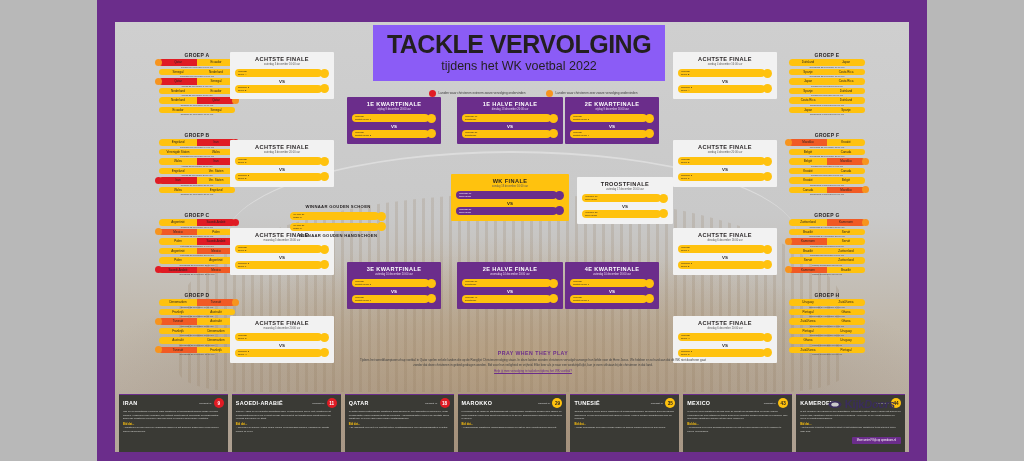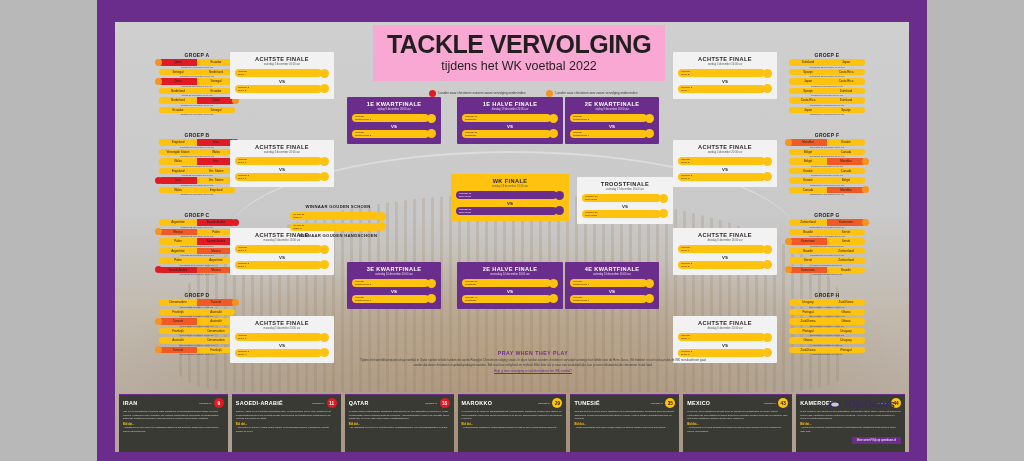--- a/index.html
+++ b/index.html
@@ -34,21 +34,21 @@
   }
   #stadium::after {
     content: ""; position: absolute; left: 14%; top: 30%; width: 72%; height: 20%;
     border-top: 2px solid rgba(255,255,255,0.35);
     border-radius: 50% 50% 0 0 / 100% 100% 0 0;
   }
 
   
   #title-banner {
     position: absolute; left: 258px; top: 3px; width: 292px; height: 56px;
-    background: #f9a8d4; z-index: 6; text-align: center;
+    background: #8b5cf6; z-index: 6; text-align: center;
   }
   #title-main {
     font-size: 25px; font-weight: bold; letter-spacing: -0.5px;
     color: #231f20; line-height: 30px; padding-top: 4px;
   }
   #title-sub { font-size: 12.5px; color: #231f20; line-height: 14px; }
 
   #legend {
     position: absolute; left: 258px; top: 64px; width: 320px; height: 14px;
     z-index: 6; display: flex; gap: 20px; align-items: center;

